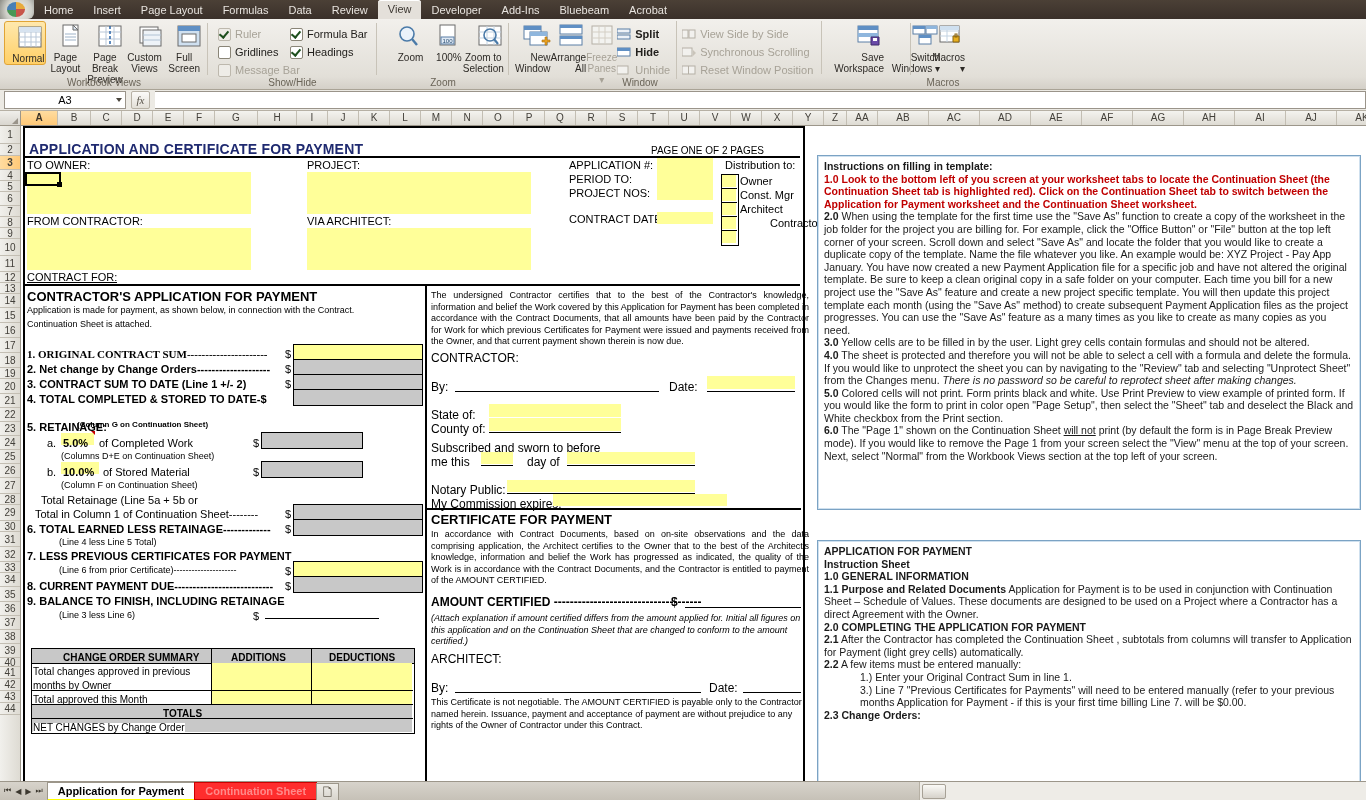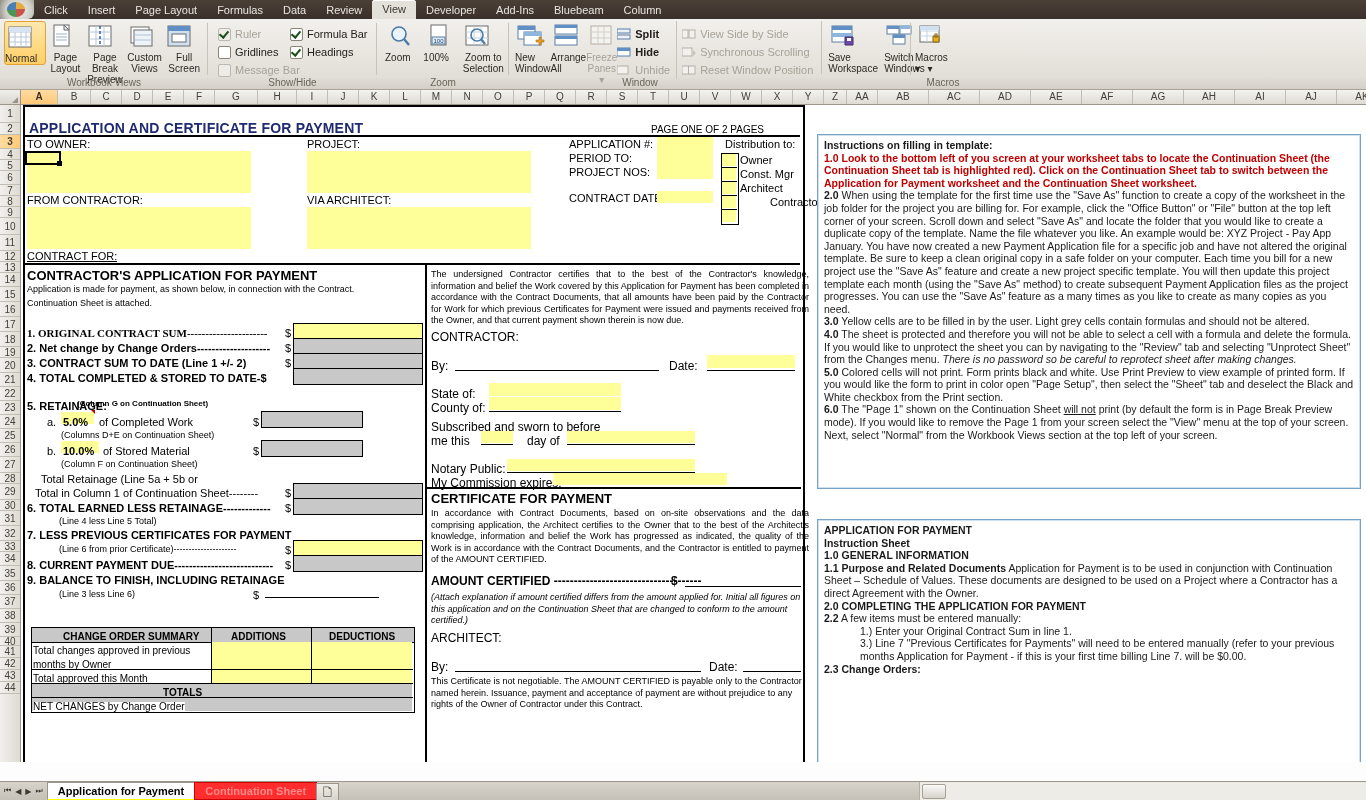--- a/index.html
+++ b/index.html
@@ -41,21 +41,21 @@
   .rgroup:after{
     content:"";position:absolute;right:0;top:4px;bottom:14px;width:1px;background:#c8c3b8;
   }
   .rgroup.nodiv:after{display:none;}
   .rglabel{
     position:absolute;bottom:1px;left:0;right:0;text-align:center;
     font-size:10px;color:#6a6458;
   }
   .rgitems{display:flex;align-items:flex-start;height:54px;}
   .bigbtn{
-    width:46px;display:flex;flex-direction:column;align-items:flex-start;
+    width:46px;display:flex;flex-direction:column;align-items:flex-end;
     font-size:10px;color:#2d2a26;text-align:center;line-height:11px;padding-top:2px;cursor:default;
   }
   .bigbtn.sel{background:linear-gradient(#ffe8ad,#ffcf66);border:1px solid #e0a436;border-radius:3px;}
   .bigbtn .gi{width:30px;height:28px;margin-bottom:1px;}
   .chk{display:flex;align-items:center;font-size:11px;color:#22201d;height:18px;white-space:nowrap;}
   .chk .box{
     width:11px;height:11px;border:1px solid #8a8577;background:#fff;margin-right:4px;
     border-radius:2px;position:relative;flex:0 0 auto;
   }
   .chk .box.on:after{
@@ -147,31 +147,31 @@
 </head>
 <body>
 
 <div id="app">
 
   <div class="ribbon-tabs">
     <div class="office-orb">
         <div class="orb-inner"></div>
       </div>
     <div id="rtabs" style="display:flex;align-items:flex-end;">
-        <div class="rtab">Click</div>
+        <div class="rtab">Home</div>
         <div class="rtab">Insert</div>
         <div class="rtab">Page Layout</div>
         <div class="rtab">Formulas</div>
         <div class="rtab">Data</div>
         <div class="rtab">Review</div>
         <div class="rtab active">View</div>
         <div class="rtab">Developer</div>
         <div class="rtab">Add-Ins</div>
         <div class="rtab">Bluebeam</div>
-        <div class="rtab">Column</div>
+        <div class="rtab">Acrobat</div>
       </div>
   </div>
 
   <div class="ribbon-body">
 
     <div class="rgroup" style="width:200px;">
       <div class="rgitems">
         <div class="bigbtn sel">
           <span class="gi">
             <svg width="30" height="28" viewBox="0 0 30 28">
@@ -453,20 +453,32 @@
               </svg>
           </span>
           <span>Macros</span>
             <span>▾</span>
         </div>
       </div>
       <div class="rglabel">Macros</div>
     </div>
   </div>
 
+  <div class="fbar">
+    <div class="namebox">
+      <span>A3</span>
+      <span class="nb-arrow"></span>
+    </div>
+    <div class="fbtns">
+      <div class="fbtn">
+          <em style="font-family:'Liberation Serif',serif;">fx</em>
+        </div>
+    </div>
+    <div class="finput"></div>
+  </div>
 
   <div class="gridwrap">
     <div class="colhdr">
       <div class="corner"></div>
       <div id="colhdrs" style="display:flex;">
           <div class="ch sel" style="width: 36px;">A</div>
           <div class="ch" style="width: 32px;">B</div>
           <div class="ch" style="width: 30px;">C</div>
           <div class="ch" style="width: 30px;">D</div>
           <div class="ch" style="width: 30px;">E</div>
@@ -734,20 +746,21 @@
           <p><b>5.0</b> <span>Colored cells will not print.  Form prints black and white.  Use Print Preview to view example of printed form.  If you would like the form to print in color open "Page Setup", then select the "Sheet" tab and deselect the Black and White checkbox from the Print section.</span></p>
           <p><b>6.0</b> <span>The "Page 1" shown on the Continuation Sheet</span> <span class="u">will not</span> <span>print (by default the form is in Page Break Preview mode).  If you would like to remove the Page 1 from your screen select the "View" menu at the top of your screen.  Next, select "Normal" from the Workbook Views section at the top left of your screen.</span></p>
         </div>
 
         <div class="ipanel" style="left:796px;top:414px;width:544px;height:258px;padding:4px 6px;box-sizing:border-box;overflow:hidden;">
           <p class="b">APPLICATION FOR PAYMENT</p>
           <p class="b">Instruction Sheet</p>
           <p class="b">1.0 GENERAL INFORMATION</p>
           <p><b>1.1 Purpose and Related Documents</b> <span>Application for Payment is to be used in conjunction with Continuation Sheet – Schedule of Values. These documents are designed to be used on a Project where a Contractor has a direct Agreement with the Owner.</span></p>
           <p class="b">2.0 COMPLETING THE APPLICATION FOR PAYMENT</p>
+          <p><b>2.1</b> <span>After the Contractor has completed the Continuation Sheet , subtotals from columns will transfer to Application for Payment (light grey cells) automatically.</span></p>
           <p><b>2.2</b> <span>A few items must be entered manually:</span></p>
           <p class="indent">1.) Enter your Original Contract Sum in line 1.</p>
           <p class="indent">3.) Line 7 "Previous Certificates for Payments" will need to be entered manually (refer to your previous months Application for Payment - if this is your first time billing Line 7. will be $0.00.</p>
           <p class="b">2.3 Change Orders:</p>
         </div>
 
       </div>
     </div>
   </div>
 

